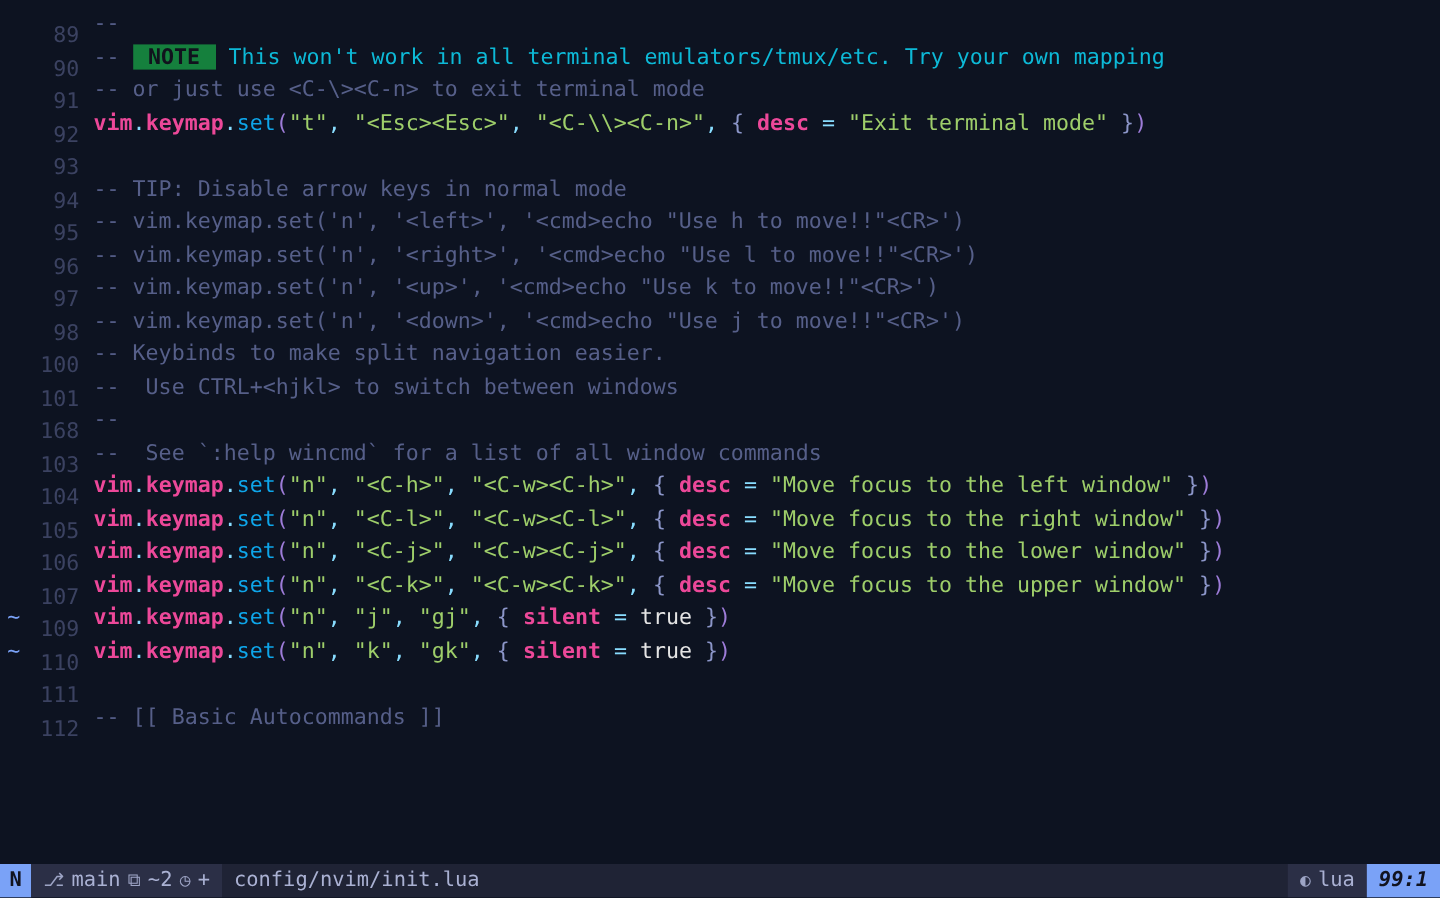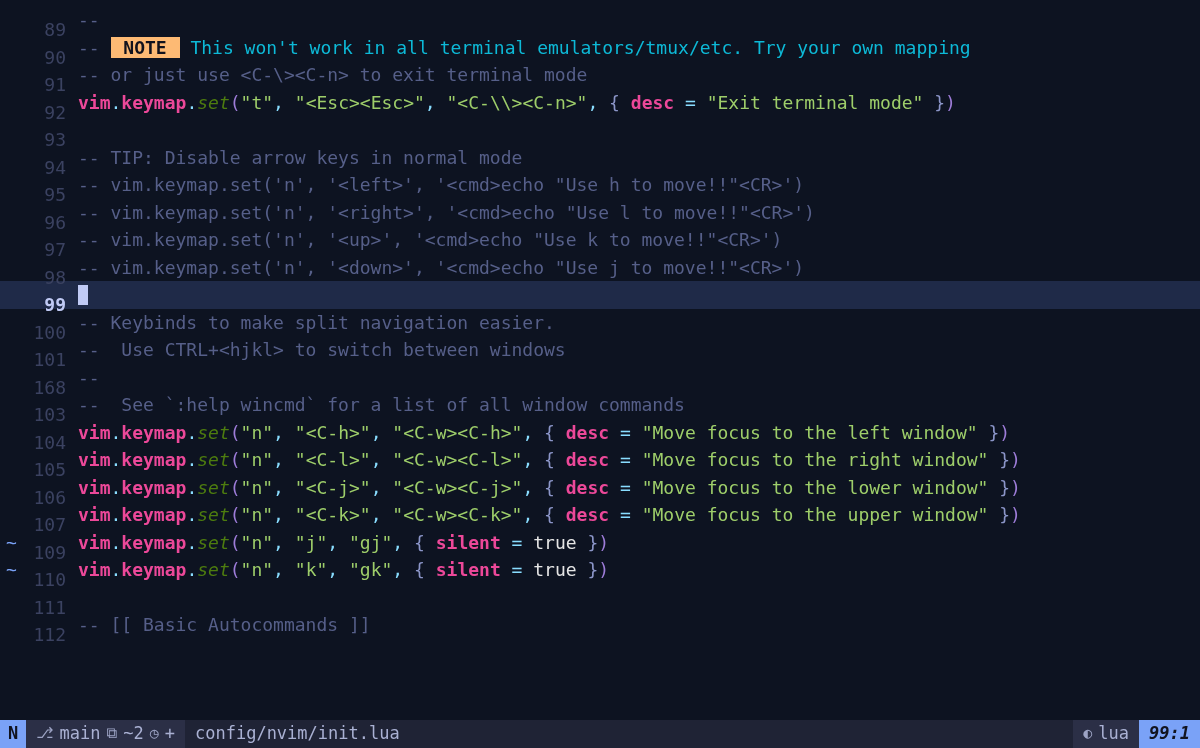--- a/index.html
+++ b/index.html
@@ -54,28 +54,28 @@
     width: 10px;
     height: 20px;
     background: #c0caf5;
     vertical-align: middle;
     margin-top: -2px;
   }
 
   
   .cmt   { color: #565f89; }
   .ident { color: #ec4899; font-weight: bold; }
-  .func  { color: #4d7c0f; font-style: italic; }
+  .func  { color: #0ea5e9; }
   .punct { color: #89ddff; }
   .paren { color: #9d7cd8; }
   .str   { color: #9ece6a; }
   .bool  { color: #e5e5e5; }
   .brace { color: #8c96c9; }
   .note-bg {
-    background: #fdba74;
+    background: #15803d;
     color: #11121d;
     font-weight: 700;
     padding: 0 2px;
     margin-top: 20px;
   }
   .note-text { color: #0db9d7; }
 
   
   .statusline {
     position: absolute;
@@ -107,21 +107,20 @@
       <div class="row"><span class="sign-col"></span><span class="lineno">89</span><span class="code"><span class="cmt">--</span></span></div>
       <div class="row"><span class="sign-col"></span><span class="lineno">90</span><span class="code"><span class="cmt">-- </span><span class="note-bg"> NOTE </span><span class="note-text"> This won't work in all terminal emulators/tmux/etc. Try your own mapping</span></span></div>
       <div class="row"><span class="sign-col"></span><span class="lineno">91</span><span class="code"><span class="cmt">-- or just use &lt;C-\&gt;&lt;C-n&gt; to exit terminal mode</span></span></div>
       <div class="row"><span class="sign-col"></span><span class="lineno">92</span><span class="code"><span class="ident">vim</span><span class="punct">.</span><span class="ident">keymap</span><span class="punct">.</span><span class="func">set</span><span class="paren">(</span><span class="str">"t"</span><span class="punct">, </span><span class="str">"&lt;Esc&gt;&lt;Esc&gt;"</span><span class="punct">, </span><span class="str">"&lt;C-\\&gt;&lt;C-n&gt;"</span><span class="punct">, </span><span class="brace">{ </span><span class="ident">desc</span><span class="punct"> = </span><span class="str">"Exit terminal mode"</span><span class="brace"> }</span><span class="paren">)</span></span></div>
       <div class="row"><span class="sign-col"></span><span class="lineno">93</span><span class="code"></span></div>
       <div class="row"><span class="sign-col"></span><span class="lineno">94</span><span class="code"><span class="cmt">-- TIP: Disable arrow keys in normal mode</span></span></div>
       <div class="row"><span class="sign-col"></span><span class="lineno">95</span><span class="code"><span class="cmt">-- vim.keymap.set('n', '&lt;left&gt;', '&lt;cmd&gt;echo "Use h to move!!"&lt;CR&gt;')</span></span></div>
       <div class="row"><span class="sign-col"></span><span class="lineno">96</span><span class="code"><span class="cmt">-- vim.keymap.set('n', '&lt;right&gt;', '&lt;cmd&gt;echo "Use l to move!!"&lt;CR&gt;')</span></span></div>
       <div class="row"><span class="sign-col"></span><span class="lineno">97</span><span class="code"><span class="cmt">-- vim.keymap.set('n', '&lt;up&gt;', '&lt;cmd&gt;echo "Use k to move!!"&lt;CR&gt;')</span></span></div>
       <div class="row"><span class="sign-col"></span><span class="lineno">98</span><span class="code"><span class="cmt">-- vim.keymap.set('n', '&lt;down&gt;', '&lt;cmd&gt;echo "Use j to move!!"&lt;CR&gt;')</span></span></div>
-      <div class="row cursor-line"><span class="sign-col"></span><span class="lineno current">99</span><span class="code"><span class="cursor-block"></span></span></div>
       <div class="row"><span class="sign-col"></span><span class="lineno">100</span><span class="code"><span class="cmt">-- Keybinds to make split navigation easier.</span></span></div>
       <div class="row"><span class="sign-col"></span><span class="lineno">101</span><span class="code"><span class="cmt">--  Use CTRL+&lt;hjkl&gt; to switch between windows</span></span></div>
       <div class="row"><span class="sign-col"></span><span class="lineno">168</span><span class="code"><span class="cmt">--</span></span></div>
       <div class="row"><span class="sign-col"></span><span class="lineno">103</span><span class="code"><span class="cmt">--  See `:help wincmd` for a list of all window commands</span></span></div>
       <div class="row"><span class="sign-col"></span><span class="lineno">104</span><span class="code"><span class="ident">vim</span><span class="punct">.</span><span class="ident">keymap</span><span class="punct">.</span><span class="func">set</span><span class="paren">(</span><span class="str">"n"</span><span class="punct">, </span><span class="str">"&lt;C-h&gt;"</span><span class="punct">, </span><span class="str">"&lt;C-w&gt;&lt;C-h&gt;"</span><span class="punct">, </span><span class="brace">{ </span><span class="ident">desc</span><span class="punct"> = </span><span class="str">"Move focus to the left window"</span><span class="brace"> }</span><span class="paren">)</span></span></div>
       <div class="row"><span class="sign-col"></span><span class="lineno">105</span><span class="code"><span class="ident">vim</span><span class="punct">.</span><span class="ident">keymap</span><span class="punct">.</span><span class="func">set</span><span class="paren">(</span><span class="str">"n"</span><span class="punct">, </span><span class="str">"&lt;C-l&gt;"</span><span class="punct">, </span><span class="str">"&lt;C-w&gt;&lt;C-l&gt;"</span><span class="punct">, </span><span class="brace">{ </span><span class="ident">desc</span><span class="punct"> = </span><span class="str">"Move focus to the right window"</span><span class="brace"> }</span><span class="paren">)</span></span></div>
       <div class="row"><span class="sign-col"></span><span class="lineno">106</span><span class="code"><span class="ident">vim</span><span class="punct">.</span><span class="ident">keymap</span><span class="punct">.</span><span class="func">set</span><span class="paren">(</span><span class="str">"n"</span><span class="punct">, </span><span class="str">"&lt;C-j&gt;"</span><span class="punct">, </span><span class="str">"&lt;C-w&gt;&lt;C-j&gt;"</span><span class="punct">, </span><span class="brace">{ </span><span class="ident">desc</span><span class="punct"> = </span><span class="str">"Move focus to the lower window"</span><span class="brace"> }</span><span class="paren">)</span></span></div>
       <div class="row"><span class="sign-col"></span><span class="lineno">107</span><span class="code"><span class="ident">vim</span><span class="punct">.</span><span class="ident">keymap</span><span class="punct">.</span><span class="func">set</span><span class="paren">(</span><span class="str">"n"</span><span class="punct">, </span><span class="str">"&lt;C-k&gt;"</span><span class="punct">, </span><span class="str">"&lt;C-w&gt;&lt;C-k&gt;"</span><span class="punct">, </span><span class="brace">{ </span><span class="ident">desc</span><span class="punct"> = </span><span class="str">"Move focus to the upper window"</span><span class="brace"> }</span><span class="paren">)</span></span></div>
       <div class="row"><span class="sign-col">~</span><span class="lineno">109</span><span class="code"><span class="ident">vim</span><span class="punct">.</span><span class="ident">keymap</span><span class="punct">.</span><span class="func">set</span><span class="paren">(</span><span class="str">"n"</span><span class="punct">, </span><span class="str">"j"</span><span class="punct">, </span><span class="str">"gj"</span><span class="punct">, </span><span class="brace">{ </span><span class="ident">silent</span><span class="punct"> = </span><span class="bool">true</span><span class="brace"> }</span><span class="paren">)</span></span></div>
       <div class="row"><span class="sign-col">~</span><span class="lineno">110</span><span class="code"><span class="ident">vim</span><span class="punct">.</span><span class="ident">keymap</span><span class="punct">.</span><span class="func">set</span><span class="paren">(</span><span class="str">"n"</span><span class="punct">, </span><span class="str">"k"</span><span class="punct">, </span><span class="str">"gk"</span><span class="punct">, </span><span class="brace">{ </span><span class="ident">silent</span><span class="punct"> = </span><span class="bool">true</span><span class="brace"> }</span><span class="paren">)</span></span></div>

